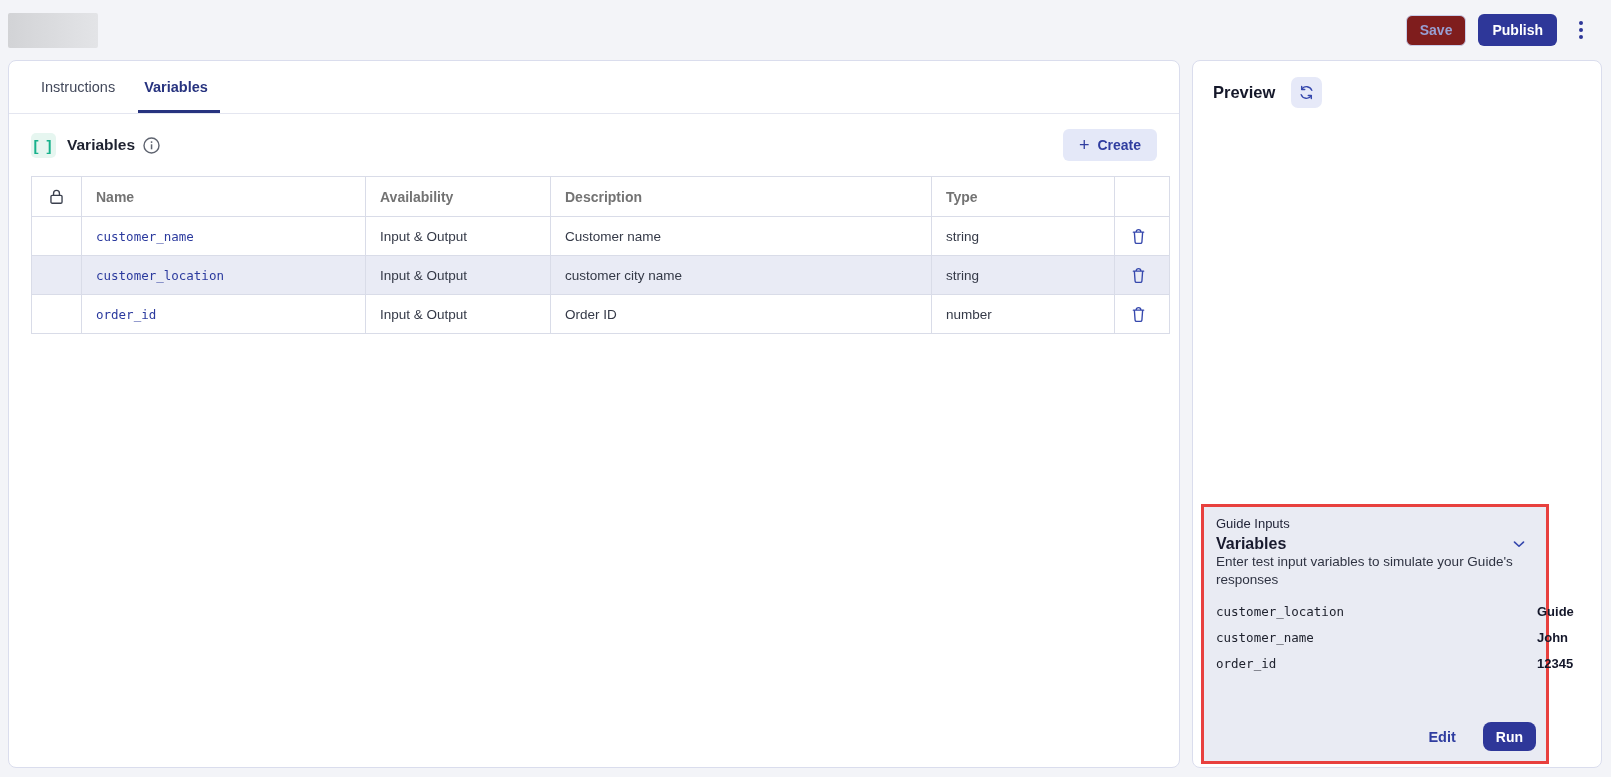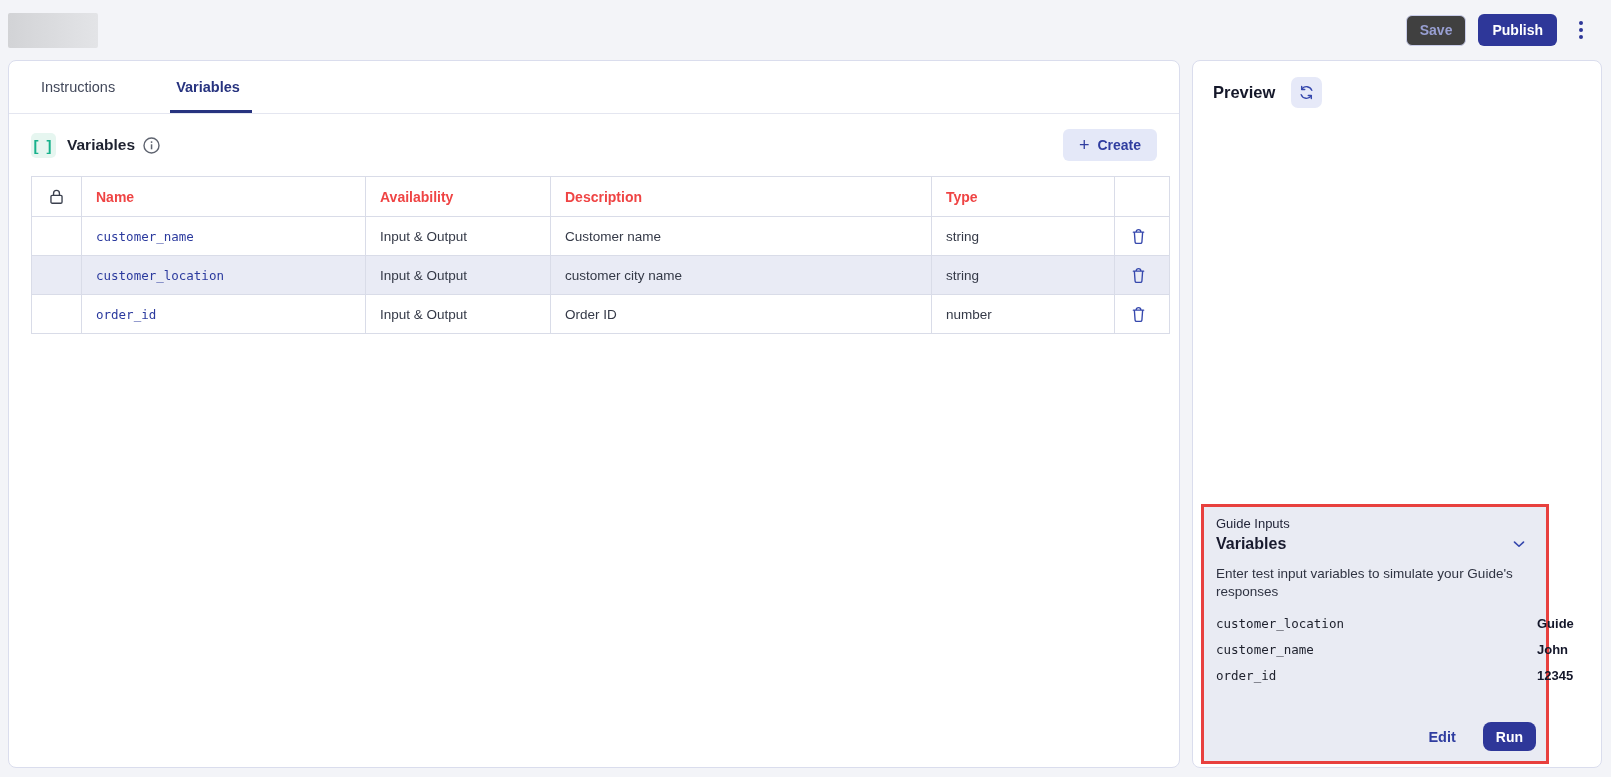--- a/index.html
+++ b/index.html
@@ -4,54 +4,54 @@
 <style>
   * { margin:0; padding:0; box-sizing:border-box; }
   html,body { width:1611px; height:777px; overflow:hidden; }
   body { background:#f3f4f8; font-family:"Liberation Sans", sans-serif; color:#2b2f3a; position:relative; }
 
   
   .topbar { position:absolute; top:0; left:0; width:1611px; height:60px; }
   .logo-blur { position:absolute; left:8px; top:13px; width:90px; height:35px;
     background:linear-gradient(90deg,#d2d3d6,#e3e4e7); border-radius:2px; }
   .topbar-right { position:absolute; right:18px; top:14px; display:flex; align-items:center; gap:12px; }
-  .btn-save { min-width:52px; height:31px; padding:0 13px; background:#404040; border:1px solid #c9cdea;
+  .btn-save { min-width:52px; height:31px; padding:0 13px; background:#7f1d1d; border:1px solid #c9cdea;
     border-radius:6px; color:#989fd2; font-weight:bold; font-size:14px; cursor:default; }
   .btn-publish { min-width:66px; height:32px; padding:0 14px; background:#2e3799; border:none;
     border-radius:6px; color:#ffffff; font-weight:bold; font-size:14px; cursor:pointer;text-align:right; }
   .kebab { width:24px; height:28px; display:flex; flex-direction:column; align-items:center;
     justify-content:center; gap:3px; cursor:pointer; background:none; border:none; }
   .kebab i { width:4px; height:4px; border-radius:50%; background:#2e3799; }
 
   
   .card { position:absolute; background:#ffffff; border:1px solid #dadded; border-radius:8px; }
   .main-card { left:8px; top:60px; width:1172px; height:708px; }
   .right-card { left:1192px; top:60px; width:410px; height:708px; }
 
   
-  .tabbar { height:53px; border-bottom:1px solid #e4e6f0; display:flex; align-items:stretch; padding-left:30px;gap:32px; }
+  .tabbar { height:53px; border-bottom:1px solid #e4e6f0; display:flex; align-items:stretch; padding-left:30px; }
   .tab { display:flex; align-items:center; padding:0 2px; margin-right:25px; font-size:14.5px;
     color:#42485a; cursor:pointer; position:relative; }
   .tab.active { color:#27337f; font-weight:bold; }
   .tab.active::after { content:""; position:absolute; left:-4px; right:-10px; bottom:0; height:3px; background:#27337f; }
 
   
   .section-head { display:flex; align-items:center; height:62px; padding:0 22px; }
   .bracket-chip { width:25px; height:25px; border-radius:5px; background:#e6f6f0; color:#17b28c;
     font-weight:bold; font-size:15px; display:flex; align-items:center; justify-content:center; letter-spacing:2px; }
   .section-title { font-size:15.5px; font-weight:bold; color:#1e2230; margin-left:11px; }
   .info-icon { margin-left:8px; display:flex; cursor:pointer; }
   .btn-create { margin-left:auto; height:32px; padding:0 16px; background:#e4e8f8; border:none; border-radius:6px;
     color:#2f3da0; font-weight:bold; font-size:14px; display:flex; align-items:center; gap:8px; cursor:pointer; }
   .btn-create .plus { font-size:18px; font-weight:normal; line-height:1; }
 
   
   .vtable { margin:0 22px; width:1138px; border-collapse:collapse; table-layout:fixed; }
   .vtable th, .vtable td { border:1px solid #d9dce8; font-size:13.5px; text-align:left; padding:0 14px; }
-  .vtable th { height:40px; font-size:14px; font-weight:bold; color:#ef4444; }
+  .vtable th { height:40px; font-size:14px; font-weight:bold; color:#737373; }
   .vtable td { height:39px; color:#343947; }
   .vtable tr.highlight td { background:#e9ebf5; }
   .col-lock { width:50px; } .col-name { width:284px; } .col-avail { width:185px; }
   .col-desc { width:381px; } .col-type { width:183px; } .col-del { width:55px; }
   .mono-link { font-family:"DejaVu Sans Mono", monospace; font-size:12.5px; color:#2b3a9e; cursor:pointer; }
   .cell-center { text-align:center; padding:0; }
   .trash-btn { background:none; border:none; cursor:pointer; display:inline-flex; vertical-align:middle; }
 
   
   .preview-head { display:flex; align-items:center; padding:16px 20px; }
@@ -59,21 +59,21 @@
   .refresh-btn { margin-left:16px; width:31px; height:31px; background:#e6e9f8; border:none; border-radius:7px;
     display:flex; align-items:center; justify-content:center; cursor:pointer; }
 
   
   .guide-panel { position:absolute; left:8px; bottom:3px; width:348px; height:260px;
     background:#e9ebf3; border:3px solid #e8403e; padding:8px 12px; }
   .gi-label { font-size:13px; color:#23263a; line-height:18px; }
   .gi-title-row { display:flex; align-items:center; margin-top:2px; }
   .gi-title { font-size:16px; font-weight:bold; color:#181a2e; }
   .gi-chevron { margin-left:auto; margin-right:6px; cursor:pointer; display:flex; }
-  .gi-desc { font-size:13.5px; color:#2f3342; line-height:18px; margin-top:12px; width:340px; }
+  .gi-desc { font-size:13.5px; color:#2f3342; line-height:18px; margin-top:0; width:340px; }
   .gi-rows { margin-top:15px; }
   .gi-row { display:flex; align-items:baseline; margin-bottom:10px; }
   .gi-name { font-family:"DejaVu Sans Mono", monospace; font-size:12.5px; color:#20232f; line-height:16px; }
   .gi-value { position:absolute; left:321px; font-weight:bold; font-size:13px; color:#14172a; }
   .gi-row { position:relative; }
   .gi-footer { position:absolute; right:10px; bottom:10px; display:flex; align-items:center; gap:27px; }
   .gi-edit { font-size:14.5px; font-weight:bold; color:#2f3da0; background:none; border:none; cursor:pointer; }
   .gi-run { min-width:52px; height:29px; padding:0 13px; background:#2e3799; color:#fff; font-weight:bold;
     font-size:14px; border:none; border-radius:8px; cursor:pointer; }
 

